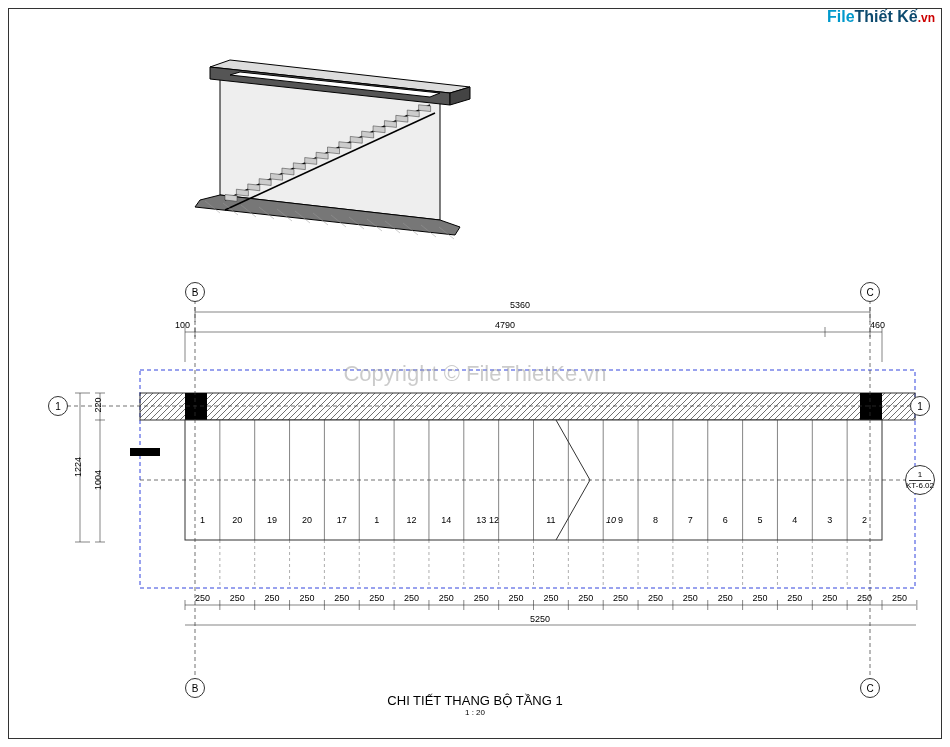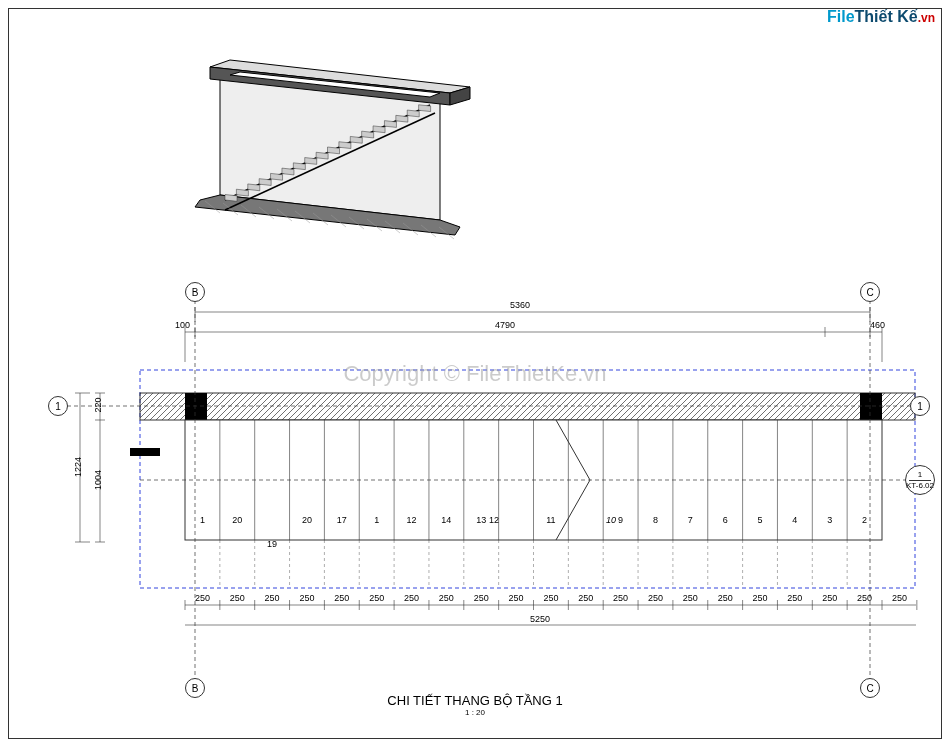--- a/index.html
+++ b/index.html
@@ -258,21 +258,21 @@
 <div class="dim-text" style="position:absolute; left:50px; top:110px; transform:rotate(-90deg);">220</div>
 <div class="dim-text" style="position:absolute; left:48px; top:185px; transform:rotate(-90deg);">1004</div>
 
 
 <div class="dim-text" style="position:absolute; left:490px; top:324px;">5250</div>
 
 
 <div id="step-nums-host">
       <div class="step-num" style="position: absolute; left: 154.425px; top: 225px; width: 16px;">1</div>
       <div class="step-num" style="position: absolute; left: 189.275px; top: 225px; width: 16px;">20</div>
-      <div class="step-num" style="position: absolute; left: 224.125px; top: 225px; width: 16px; margin-top: 24px;">19</div>
+      <div class="step-num" style="position: absolute; left: 224.125px; top: 225px; width: 16px;">19</div>
       <div class="step-num" style="position: absolute; left: 258.975px; top: 225px; width: 16px;">20</div>
       <div class="step-num" style="position: absolute; left: 293.825px; top: 225px; width: 16px;">17</div>
       <div class="step-num" style="position: absolute; left: 328.675px; top: 225px; width: 16px;">1</div>
       <div class="step-num" style="position: absolute; left: 363.525px; top: 225px; width: 16px;">12</div>
       <div class="step-num" style="position: absolute; left: 398.375px; top: 225px; width: 16px;">14</div>
       <div class="step-num" style="position: absolute; left: 433.225px; top: 225px; width: 16px;">13</div>
       <div class="step-num" style="position: absolute; left: 446px; top: 225px; width: 16px; text-align: center;">12</div>
       <div class="step-num" style="position: absolute; left: 502.925px; top: 225px; width: 16px;">11</div>
       <div class="step-num" style="position: absolute; left: 563px; top: 225px; width: 16px; font-style: italic;">10</div>
       <div class="step-num" style="position: absolute; left: 572.625px; top: 225px; width: 16px;">9</div>

